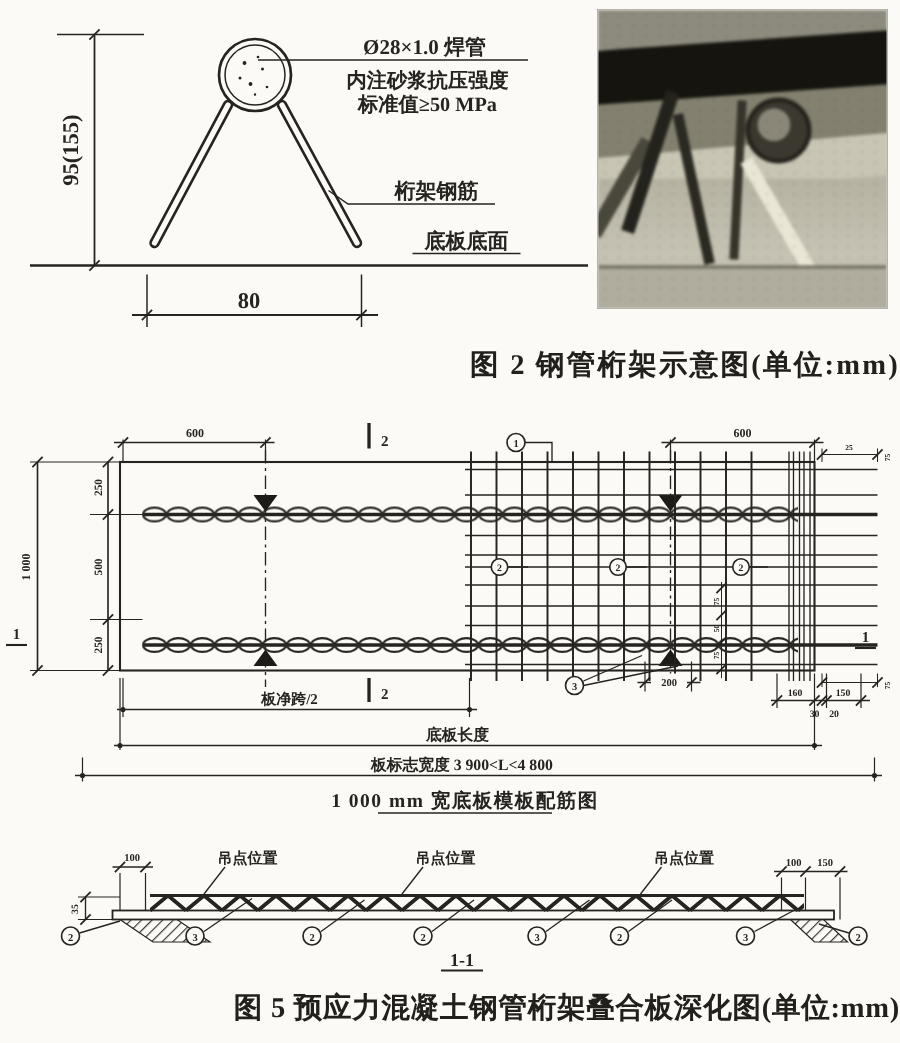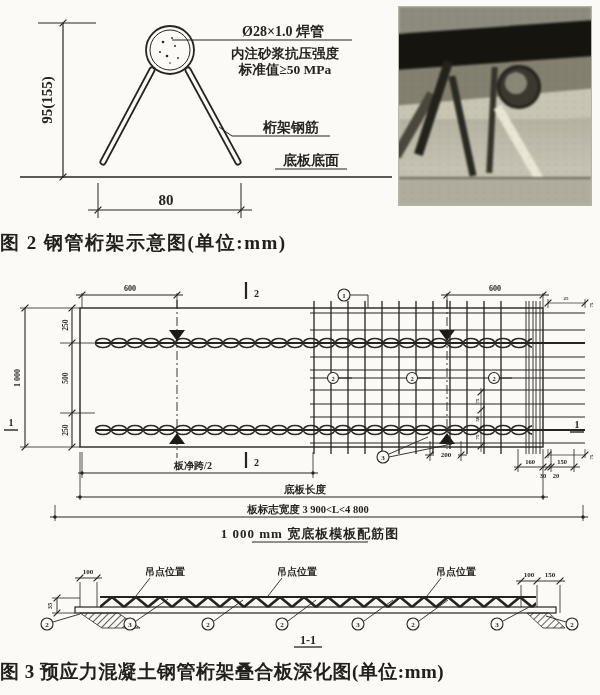--- a/index.html
+++ b/index.html
@@ -1,18 +1,18 @@
 <!DOCTYPE html>
 <html><head>
 <meta charset="utf-8">
 <style>
   html,body{margin:0;padding:0;}
   body{width:600px;height:695px;position:relative;background:#fbfaf6;
        font-family:"Liberation Serif",serif;color:#262420;overflow:hidden;}
-  .cap{position:absolute;left:0;width:600px;text-align:left;font-weight:bold;
+  .cap{position:absolute;left:0;width:600px;text-align:right;font-weight:bold;
        font-size:19px;letter-spacing:1.5px;color:#22201c;}
   #cap2{top:230px;}
   #cap3{top:659px;letter-spacing:.5px;}
   svg{position:absolute;left:0;top:0;font-family:"Liberation Serif",serif;}
   svg text{fill:#262420;}
   
   .photo{position:absolute;left:399px;top:7px;width:192px;height:198px;
          background:#b9b6aa;overflow:hidden;outline:1px solid #b5b2a8;}
   .ph{position:absolute;filter:blur(1.1px);inset:0;}
   .ph div{position:absolute;}
@@ -308,13 +308,13 @@
     <text x="282" y="627" font-size="7" text-anchor="middle">2</text>
     <text x="358" y="627" font-size="7" text-anchor="middle">3</text>
     <text x="413" y="627" font-size="7" text-anchor="middle">2</text>
     <text x="497" y="627" font-size="7" text-anchor="middle">3</text>
     <text x="572" y="627" font-size="7" text-anchor="middle">2</text>
     <text x="308" y="644" font-size="12" font-weight="bold" text-anchor="middle">1-1</text>
   </g>
 </svg>
 
 <div id="cap2" class="cap">图 2  钢管桁架示意图(单位:mm)</div>
-<div id="cap3" class="cap">图 3  预应力混凝土钢管桁架叠合板深化图(单位:mm)</div>
+<div id="cap3" class="cap">图 5  预应力混凝土钢管桁架叠合板深化图(单位:mm)</div>
 
 </body></html>

